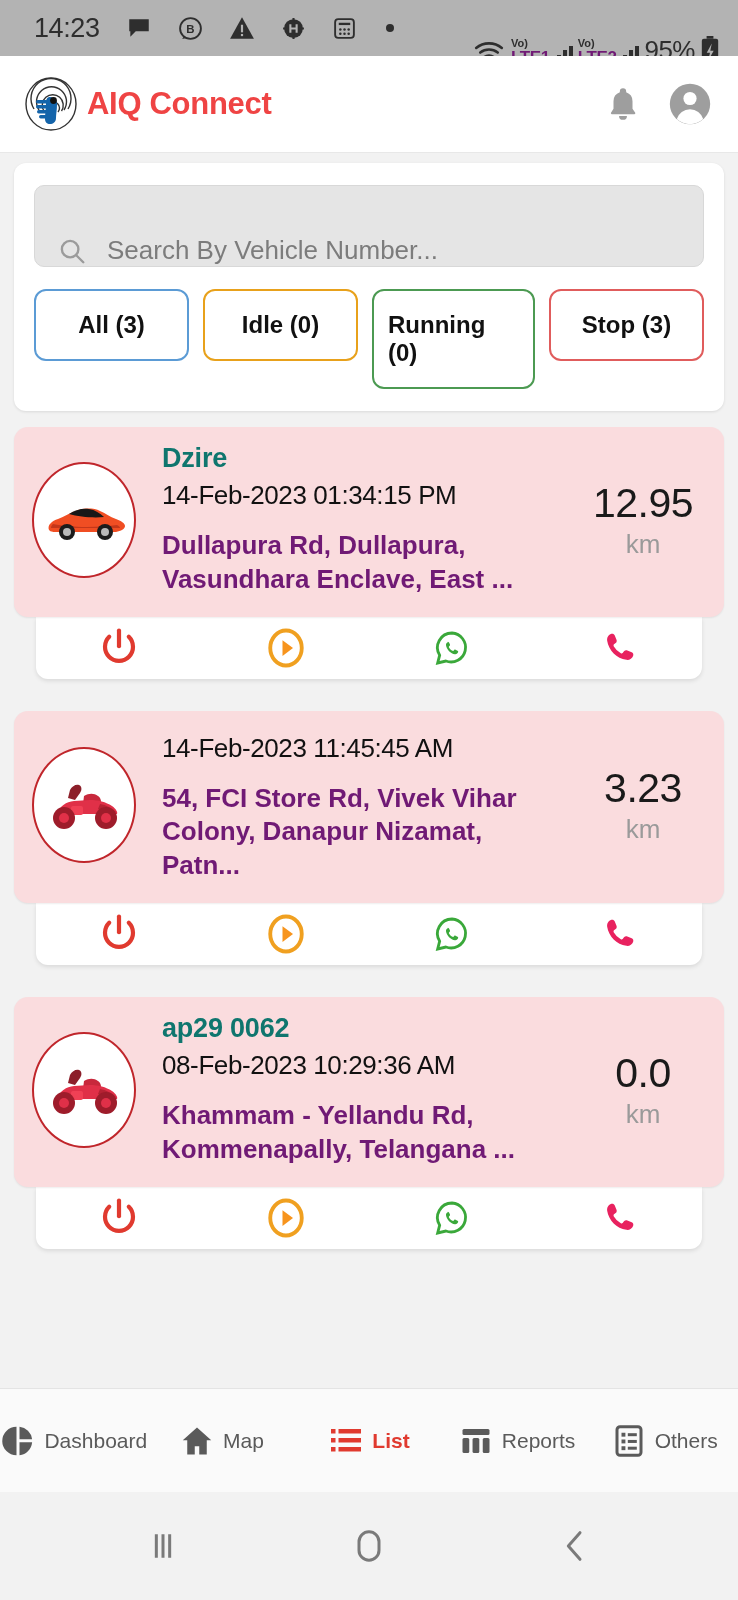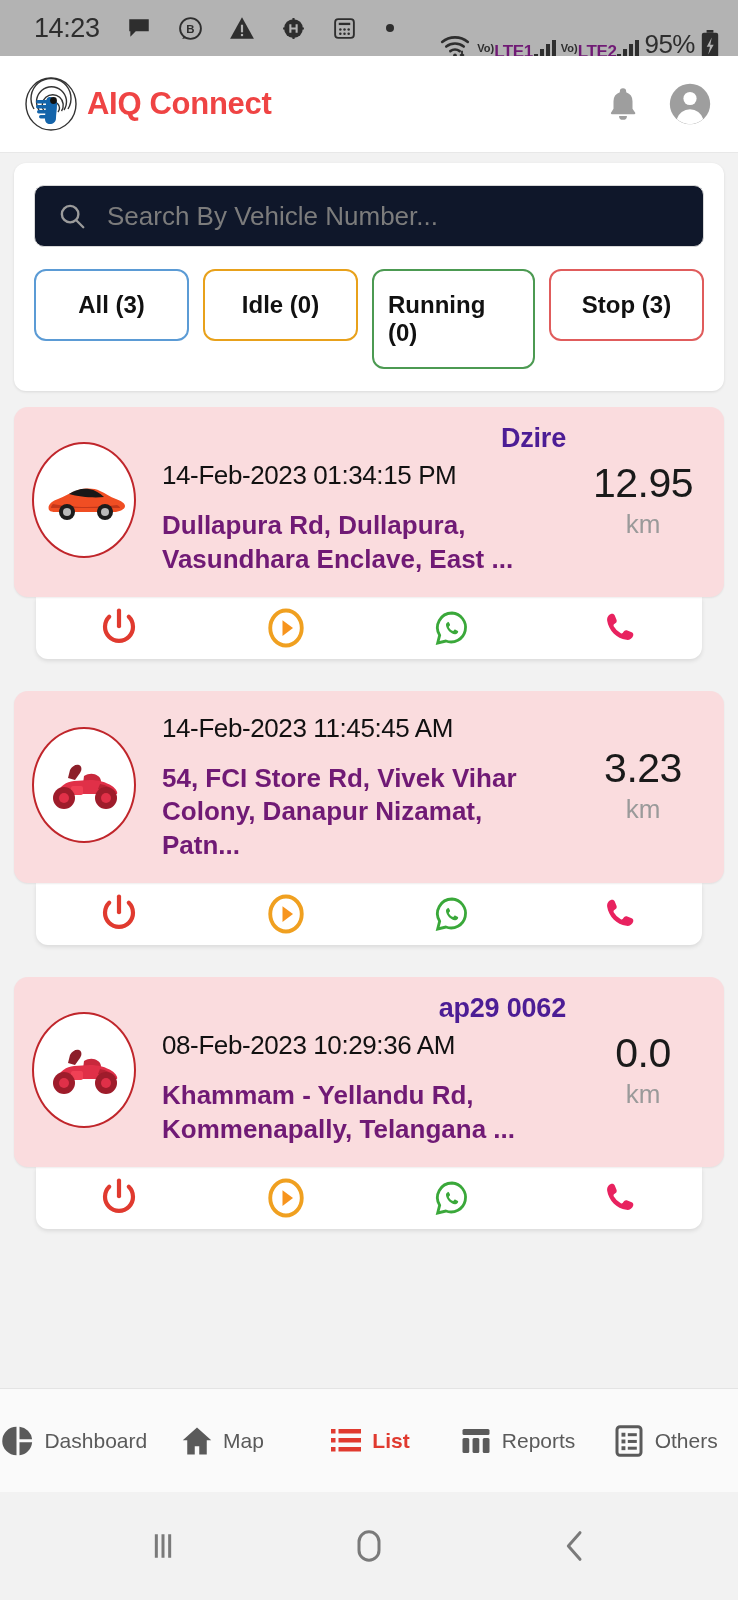--- a/index.html
+++ b/index.html
@@ -17,21 +17,21 @@
     display:flex; align-items:center; justify-content:space-between;
     padding:0 18px 0 34px; flex:0 0 56px;
   }
   .sb-left { display:flex; align-items:center; gap:26px; }
   .sb-time { font-size:27px; letter-spacing:-0.4px; color:#2e2e2e; }
   .sb-right { display:flex; align-items:flex-end; gap:5px; }
   .sb-ico { display:block; }
   .sb-batt-txt { font-size:26px; color:#2e2e2e; letter-spacing:-0.5px; }
   .dot-small { width:8px; height:8px; border-radius:50%; background:#2e2e2e; display:block; margin-left:3px; }
   .volte-group { display:flex; align-items:flex-end; gap:1px; }
-  .volte-lbl { display:flex; flex-direction:row; align-items:flex-start; line-height:1;margin-top:47px; }
+  .volte-lbl { display:flex; flex-direction:column; align-items:flex-start; line-height:1;margin-top:47px; }
   .volte-lbl .vo { font-size:11px; font-weight:bold; color:#2e2e2e; }
   .volte-lbl .lte { font-size:17px; font-weight:bold; color:#701a75; letter-spacing:-0.4px; }
   .bars { display:flex; align-items:flex-end; gap:2px; height:20px; }
   .bars i { width:4px; background:#2e2e2e; display:block; }
 
   
   .appbar {
     height:97px; background:#ffffff; display:flex; align-items:center;
     justify-content:space-between; padding:0 26px 0 22px; flex:0 0 97px;
     border-bottom:1px solid #e8e8e8;
@@ -40,22 +40,22 @@
   .brand-title { font-size:31px; font-weight:bold; color:#ef4444; letter-spacing:-0.3px; }
   .appbar-actions { display:flex; align-items:center; gap:26px; }
 
   
   .panel {
     background:#ffffff; margin:10px 14px 0 14px; border-radius:12px;
     padding:22px 20px 22px 20px; box-shadow:0 1px 3px rgba(0,0,0,.10);
     flex:0 0 auto;
   }
   .searchbox {
-    height:62px; border:1px solid #d8d8d8; border-radius:10px; background:#0f172a;
-    display:flex; align-items:center; padding:0 22px; gap:20px;
+    height:82px; border:1px solid #d8d8d8; border-radius:10px; background:#e5e5e5;
+    display:flex; align-items:flex-end; padding:0 22px; gap:20px;
   }
   .search-text { font-size:26px; color:#7c7c7c; }
   .chips { display:flex; align-items:flex-start; gap:14px; margin-top:22px; }
   .chip {
     background:#fff; border-radius:12px; border:2px solid #999;
     font-size:24px; font-weight:bold; color:#111;
     display:flex; align-items:center; padding:0 10px;
     height:72px; justify-content:center; text-align:center; flex:1 1 0;
   }
   .chip.all    { border-color:#5b9bd5; }
@@ -71,21 +71,21 @@
     background:#fadcde; border-radius:14px; display:flex; align-items:center;
     padding:16px 18px 20px 18px; gap:20px; position:relative; z-index:2;
     box-shadow:0 1px 2px rgba(0,0,0,.07);
   }
   .thumb {
     width:104px; height:116px; border-radius:50%; background:#fff;
     border:2px solid #c0262b; flex:0 0 104px;
     display:flex; align-items:center; justify-content:center; overflow:hidden;
   }
   .vinfo { flex:1 1 auto; min-width:0; padding-left:6px; }
-  .vname { font-size:27px; font-weight:bold; color:#4c1d95; letter-spacing:-0.2px;text-align:right; }
+  .vname { font-size:27px; font-weight:bold; color:#0f766e; letter-spacing:-0.2px; }
   .vtime { font-size:26px; color:#111; margin-top:6px; letter-spacing:-0.4px; }
   .vaddr { font-size:26px; font-weight:bold; color:#701a75; margin-top:18px; line-height:1.3; }
   .vdist { flex:0 0 auto; text-align:center; padding-right:6px; min-width:120px; }
   .vdist .num { font-size:41px; color:#1a1a1a; letter-spacing:-0.5px; }
   .vdist .unit { font-size:26px; color:#9a9a9a; margin-top:2px; }
 
   .actionbar {
     background:#ffffff; border-radius:0 0 12px 12px;
     margin:0 22px; height:62px; display:flex; align-items:center;
     position:relative; z-index:1; box-shadow:0 2px 4px rgba(0,0,0,.10);

